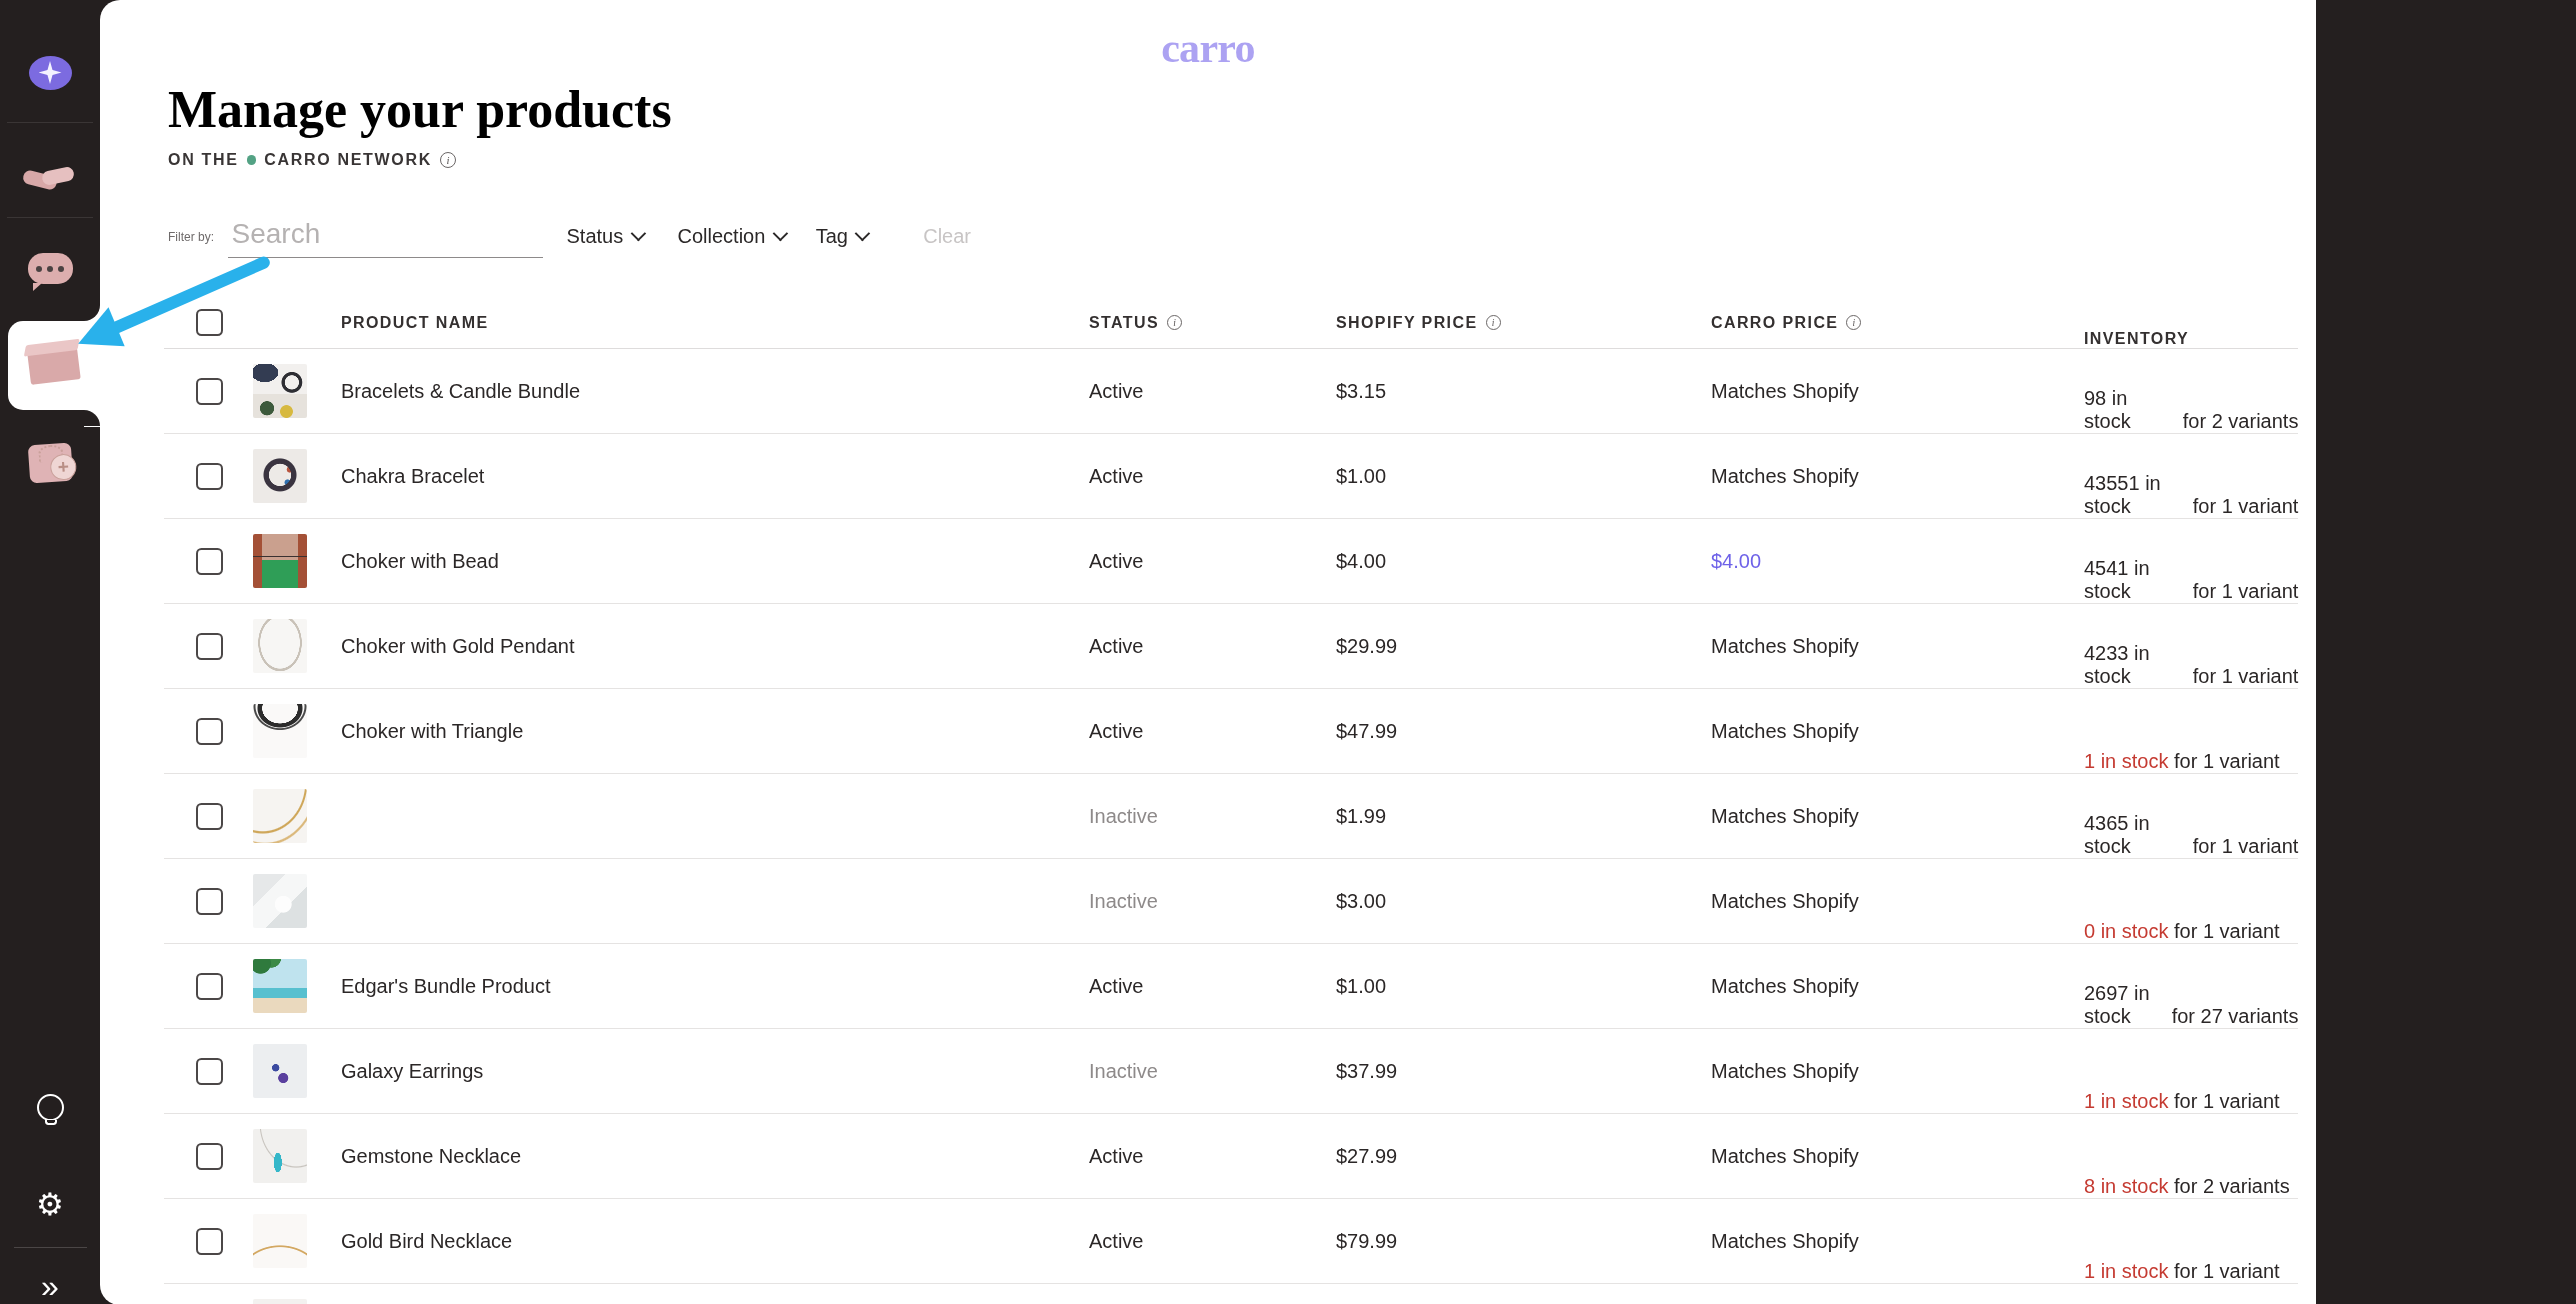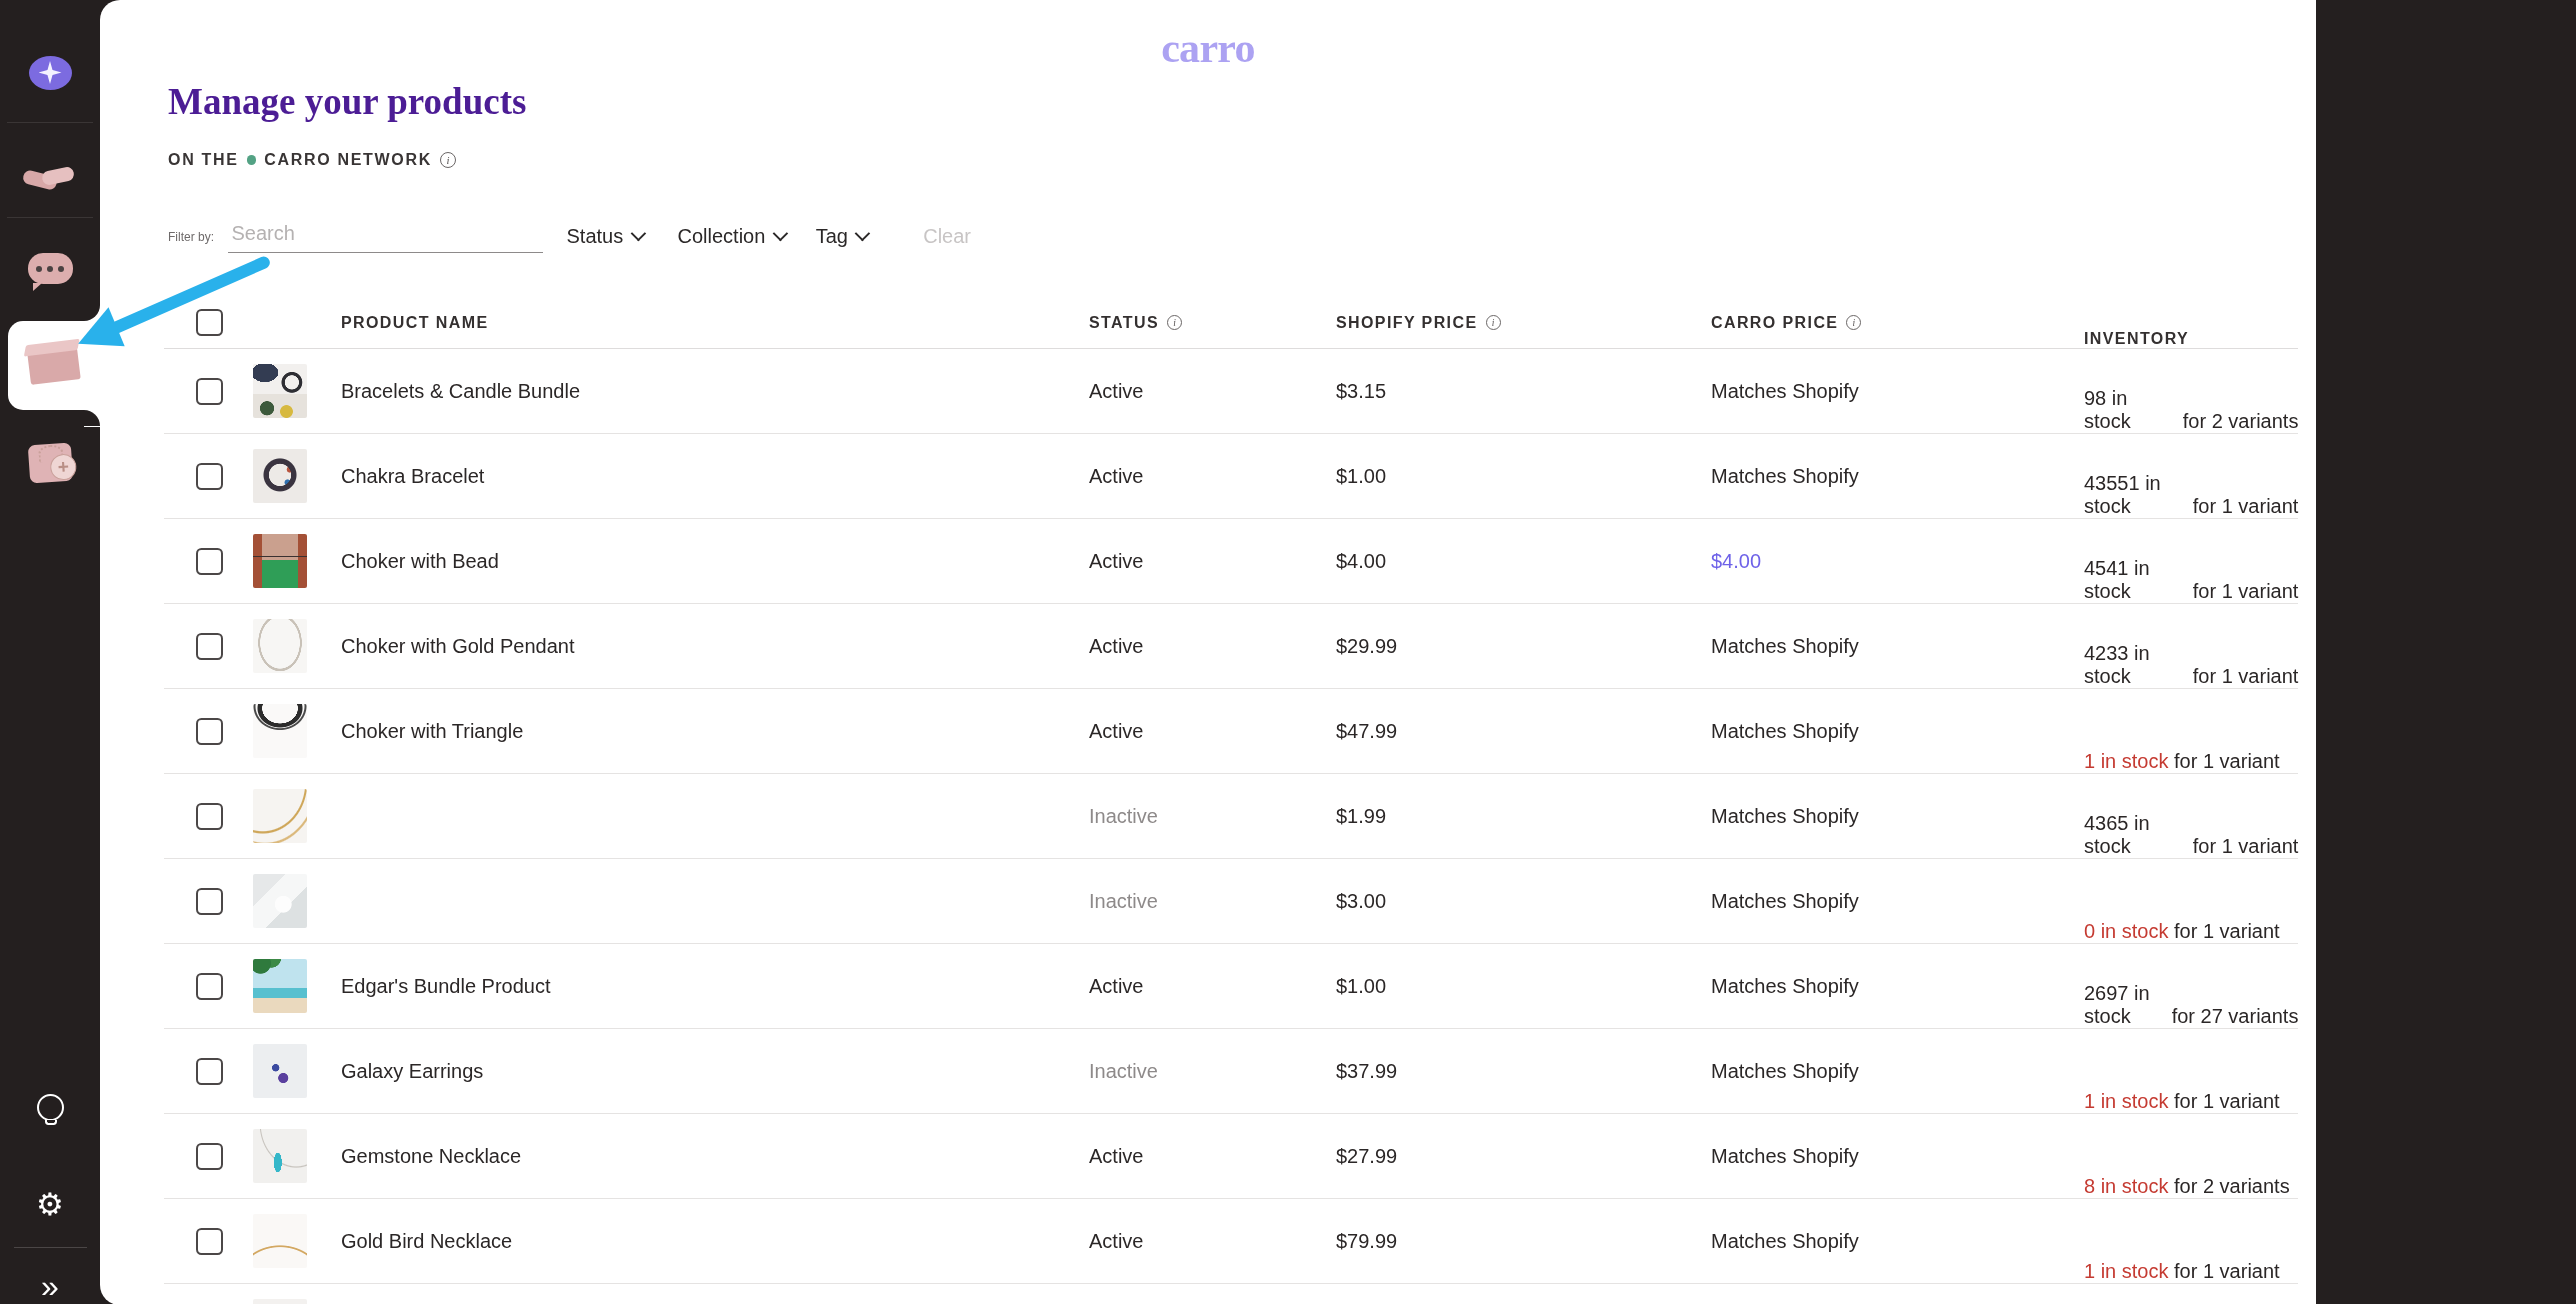--- a/index.html
+++ b/index.html
@@ -15,21 +15,21 @@
     background:#ffffff;border-top-left-radius:20px;border-bottom-left-radius:20px;
   }
   .logo{
     position:absolute;top:24px;left:0;width:100%;text-align:center;
     font-family:"Liberation Serif",serif;font-weight:700;
     font-size:42px;color:#aca2f2;letter-spacing:-0.7px;
   }
   .title{
     position:absolute;left:68px;top:80px;margin:0;
     font-family:"Liberation Serif",serif;font-weight:600;
-    font-size:37px;color:#4c1d95;letter-spacing:0px;
+    font-size:52px;color:#000000;letter-spacing:0px;
   }
   .subtitle{
     position:absolute;left:68px;top:150px;height:20px;
     display:flex;align-items:center;gap:8px;
     font-size:16px;font-weight:700;letter-spacing:1.7px;color:#393535;
   }
   .dot{width:9.5px;height:9.5px;border-radius:50%;background:#53a284;display:inline-block;}
   .info{
     display:inline-flex;align-items:center;justify-content:center;
     width:16px;height:16px;border:1.4px solid #6a6666;border-radius:50%;
@@ -37,21 +37,21 @@
     font-size:10.8px;color:#555151;letter-spacing:0;box-sizing:border-box;
   }
   .info.small{width:15px;height:15px;font-size:9.5px;}
   
   .filterbar{
     position:absolute;left:68px;top:215px;right:27px;height:43px;
     display:flex;align-items:center;
   }
   .flabel{font-size:12px;color:#6e6a6a;}
   .search{
-    margin-left:13.5px;width:307px;font-size:20px;color:#2b2727;
+    margin-left:13.5px;width:307px;font-size:28px;color:#2b2727;
     border:none;outline:none;background:transparent;
     border-bottom:1.4px solid #8d8a8a;padding:2.7px 4px 6.8px 4px;
     font-family:"Liberation Sans",sans-serif;
   }
   .search::placeholder{color:#b5b2b2;}
   .dd{display:inline-flex;align-items:center;font-size:20px;color:#2b2828;cursor:pointer;}
   .dd1{margin-left:24px;} .dd2{margin-left:34px;} .dd3{margin-left:30px;}
   .chev{
     width:8.8px;height:8.8px;border-right:2px solid #2b2828;border-bottom:2px solid #2b2828;
     transform:rotate(45deg);display:inline-block;margin-left:9.5px;margin-top:-5.4px;

